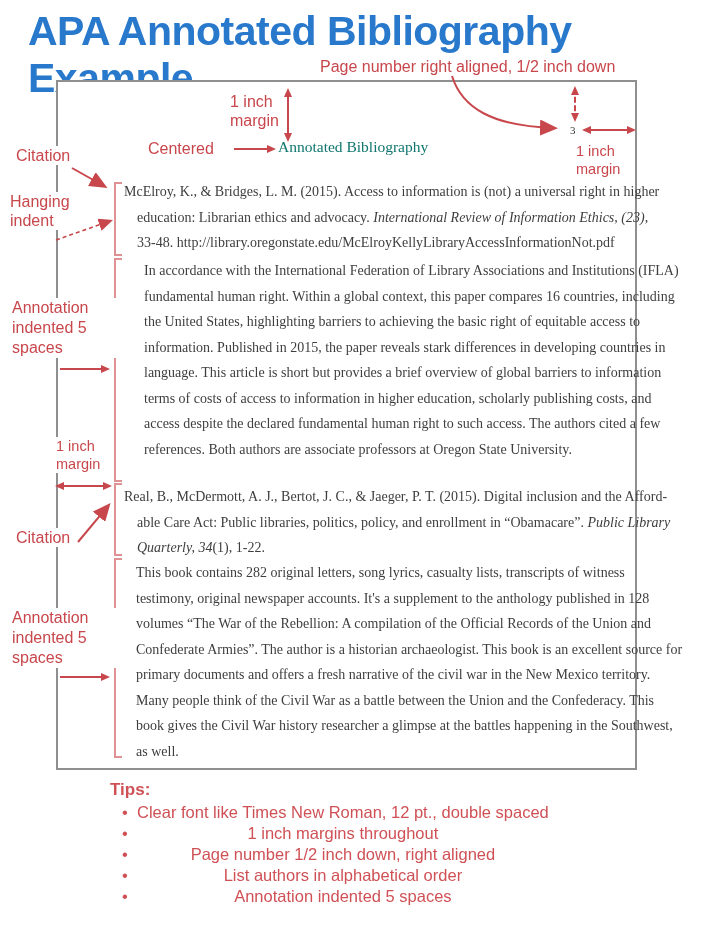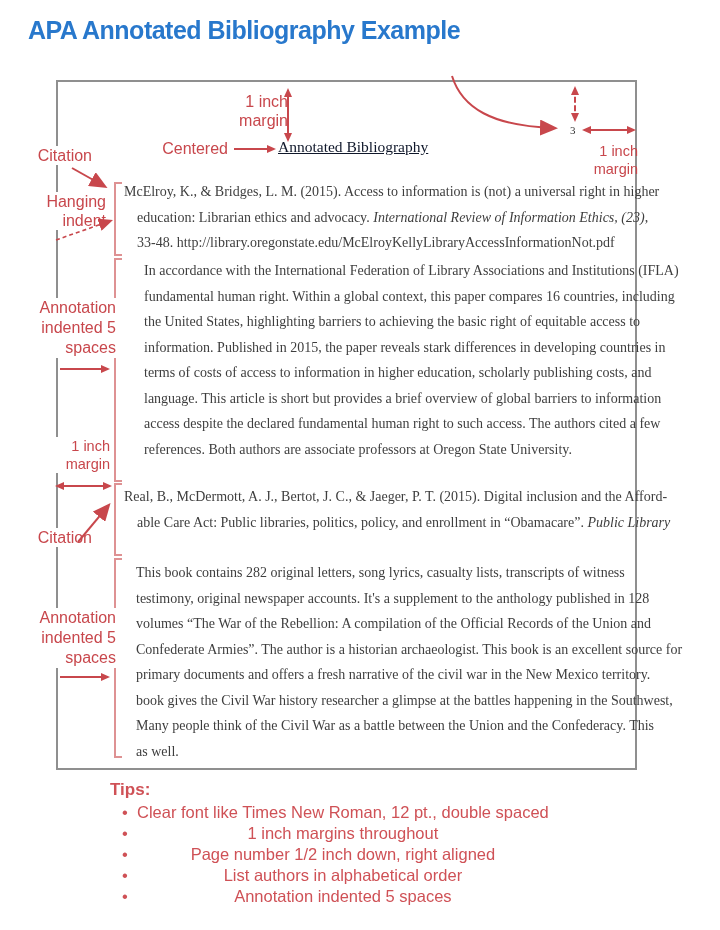--- a/index.html
+++ b/index.html
@@ -7,40 +7,40 @@
     --tipred:#cf5156;
     --salmon:#de9293;
     --blue:#2878cc;
     --ink:#3e3e3e;
     --border:#8f8f8f;
   }
   *{margin:0;padding:0;box-sizing:border-box;}
   body{background:#fff;font-family:"Liberation Sans",sans-serif;}
   .canvas{position:relative;width:720px;height:930px;background:#fff;overflow:hidden;}
 
-  .main-title{position:absolute;left:28px;top:16px;width:680px;font-size:25px;font-weight:bold;
+  .main-title{position:absolute;left:28px;top:8px;width:680px;font-size:41px;font-weight:bold;
     letter-spacing:-0.5px;color:var(--blue);font-family:"Liberation Sans",sans-serif;}
 
   
-  .rlabel{position:absolute;color:var(--red);font-size:16px;line-height:19px;text-align:right;
+  .rlabel{position:absolute;color:var(--red);font-size:16px;line-height:19px;text-align:left;
     background:#fff;z-index:4;}
   .rlabel.small{font-size:14.5px;line-height:18px;}
 
   
   .page{position:absolute;left:56px;top:80px;width:581px;height:690px;border:2px solid var(--border);
     background:#fff;z-index:1;}
 
   
   .docblock{position:absolute;font-family:"Liberation Serif","DejaVu Serif",serif;font-size:14px;
     color:var(--ink);white-space:nowrap;z-index:2;}
   .docblock .line{height:25.5px;line-height:25.5px;}
   .docblock.cit .line.rest{padding-left:13px;}
   .it{font-style:italic;}
   .doc-title{position:absolute;font-family:"Liberation Serif","DejaVu Serif",serif;font-size:15.5px;
-    color:#0f172a;text-decoration:underline;}
+    color:#0f766e;}
   .page-num{position:absolute;font-family:"Liberation Serif","DejaVu Serif",serif;font-size:11px;color:#333;}
 
   
   .bracket{position:absolute;width:8px;border:2px solid var(--salmon);border-right:none;z-index:3;}
 
   
   .harrow{position:absolute;height:0;border-top:2px solid var(--red);z-index:4;}
   .harrow::after{content:"";position:absolute;right:-2px;top:-5px;
     border-left:9px solid var(--red);border-top:4px solid transparent;border-bottom:4px solid transparent;}
   .harrow.double::before{content:"";position:absolute;left:-2px;top:-5px;
@@ -61,20 +61,21 @@
   .tips-list li{position:relative;padding-left:15px;line-height:21px;font-size:16.5px;color:var(--tipred);}
   .tips-list li::before{content:"\2022";position:absolute;left:0;}
 </style>
 </head>
 <body>
 
 <div class="canvas">
 
   <h1 class="main-title">APA Annotated Bibliography Example</h1>
 
+  <div class="rlabel" style="left:320px;top:57px;width:330px;text-align:left;background:transparent;">Page number right aligned, 1/2 inch down</div>
 
   <div class="page">
 
     <div class="rlabel" style="left:172px;top:10px;width:58px;background:transparent;">1 inch margin</div>
     <div class="varrow" style="left:229px;top:8px;height:50px;"></div>
 
     <div class="rlabel" style="left:90px;top:57px;width:80px;background:transparent;">Centered</div>
     <div class="harrow" style="left:176px;top:66px;width:40px;"></div>
 
     <div class="doc-title" style="left:220px;top:56px;">Annotated Bibliography</div>
@@ -92,37 +93,38 @@
     <div class="docblock cit" style="left:66px;top:97px;">
         <div class="line first"><span>McElroy, K., &amp; Bridges, L. M. (2015). Access to information is (not) a universal right in higher</span></div>
         <div class="line rest"><span>education: Librarian ethics and advocacy. </span><span class="it">International Review of Information Ethics, (23)</span><span>,</span></div>
         <div class="line rest"><span>33-48. http://library.oregonstate.edu/McElroyKellyLibraryAccessInformationNot.pdf</span></div>
       </div>
     <div class="docblock" style="left:86px;top:176px;">
         <div class="line first"><span>In accordance with the International Federation of Library Associations and Institutions (IFLA)</span></div>
         <div class="line rest"><span>fundamental human right.  Within a global context, this paper compares 16 countries, including</span></div>
         <div class="line rest"><span>the United States, highlighting barriers to achieving the basic right of equitable access to</span></div>
         <div class="line rest"><span>information. Published in 2015, the paper reveals stark differences in developing countries in</span></div>
+        <div class="line rest"><span>language. This article is short but provides a brief overview of global barriers to information</span></div>
         <div class="line rest"><span>terms of costs of access to information in higher education, scholarly publishing costs, and</span></div>
-        <div class="line rest"><span>language. This article is short but provides a brief overview of global barriers to information</span></div>
         <div class="line rest"><span>access despite the declared fundamental human right to such access. The authors cited a few</span></div>
         <div class="line rest"><span>references. Both authors are associate professors at Oregon State University.</span></div>
       </div>
     <div class="docblock cit" style="left:66px;top:402px;">
         <div class="line first"><span>Real, B., McDermott, A. J., Bertot, J. C., &amp; Jaeger, P. T. (2015). Digital inclusion and the Afford-</span></div>
         <div class="line rest"><span>able Care Act: Public libraries, politics, policy, and enrollment in “Obamacare”. </span><span class="it">Public Library</span></div>
+        <div class="line rest"><span class="it">Quarterly, 34</span><span>(1), 1-22.</span></div>
       </div>
     <div class="docblock" style="left:70px;top:478px;margin-left:8px;">
         <div class="line first"><span>This book contains 282 original letters, song lyrics, casualty lists, transcripts of witness</span></div>
         <div class="line rest"><span>testimony, original newspaper accounts. It's a supplement to the anthology published in 128</span></div>
         <div class="line rest"><span>volumes “The War of the Rebellion: A compilation of the Official Records of the Union and</span></div>
         <div class="line rest"><span>Confederate Armies”. The author is a historian archaeologist. This book is an excellent source for</span></div>
         <div class="line rest"><span>primary documents and offers a fresh narrative of the civil war in the New Mexico territory.</span></div>
+        <div class="line rest"><span>Many people think of the Civil War as a battle between the Union and the Confederacy. This</span></div>
         <div class="line rest"><span>book gives the Civil War history researcher a glimpse at the battles happening in the Southwest,</span></div>
-        <div class="line rest"><span>Many people think of the Civil War as a battle between the Union and the Confederacy. This</span></div>
         <div class="line rest"><span>as well.</span></div>
       </div>
   </div>
 
   <div class="rlabel" style="left:16px;top:146px;width:76px;">Citation</div>
   <div class="rlabel" style="left:10px;top:192px;width:96px;">Hanging indent</div>
   <div class="rlabel" style="left:12px;top:298px;width:104px;line-height:20px;">Annotation indented 5 spaces</div>
   <div class="harrow" style="left:60px;top:368px;width:48px;"></div>
 
   <div class="rlabel small" style="left:56px;top:437px;width:54px;">1 inch margin</div>

